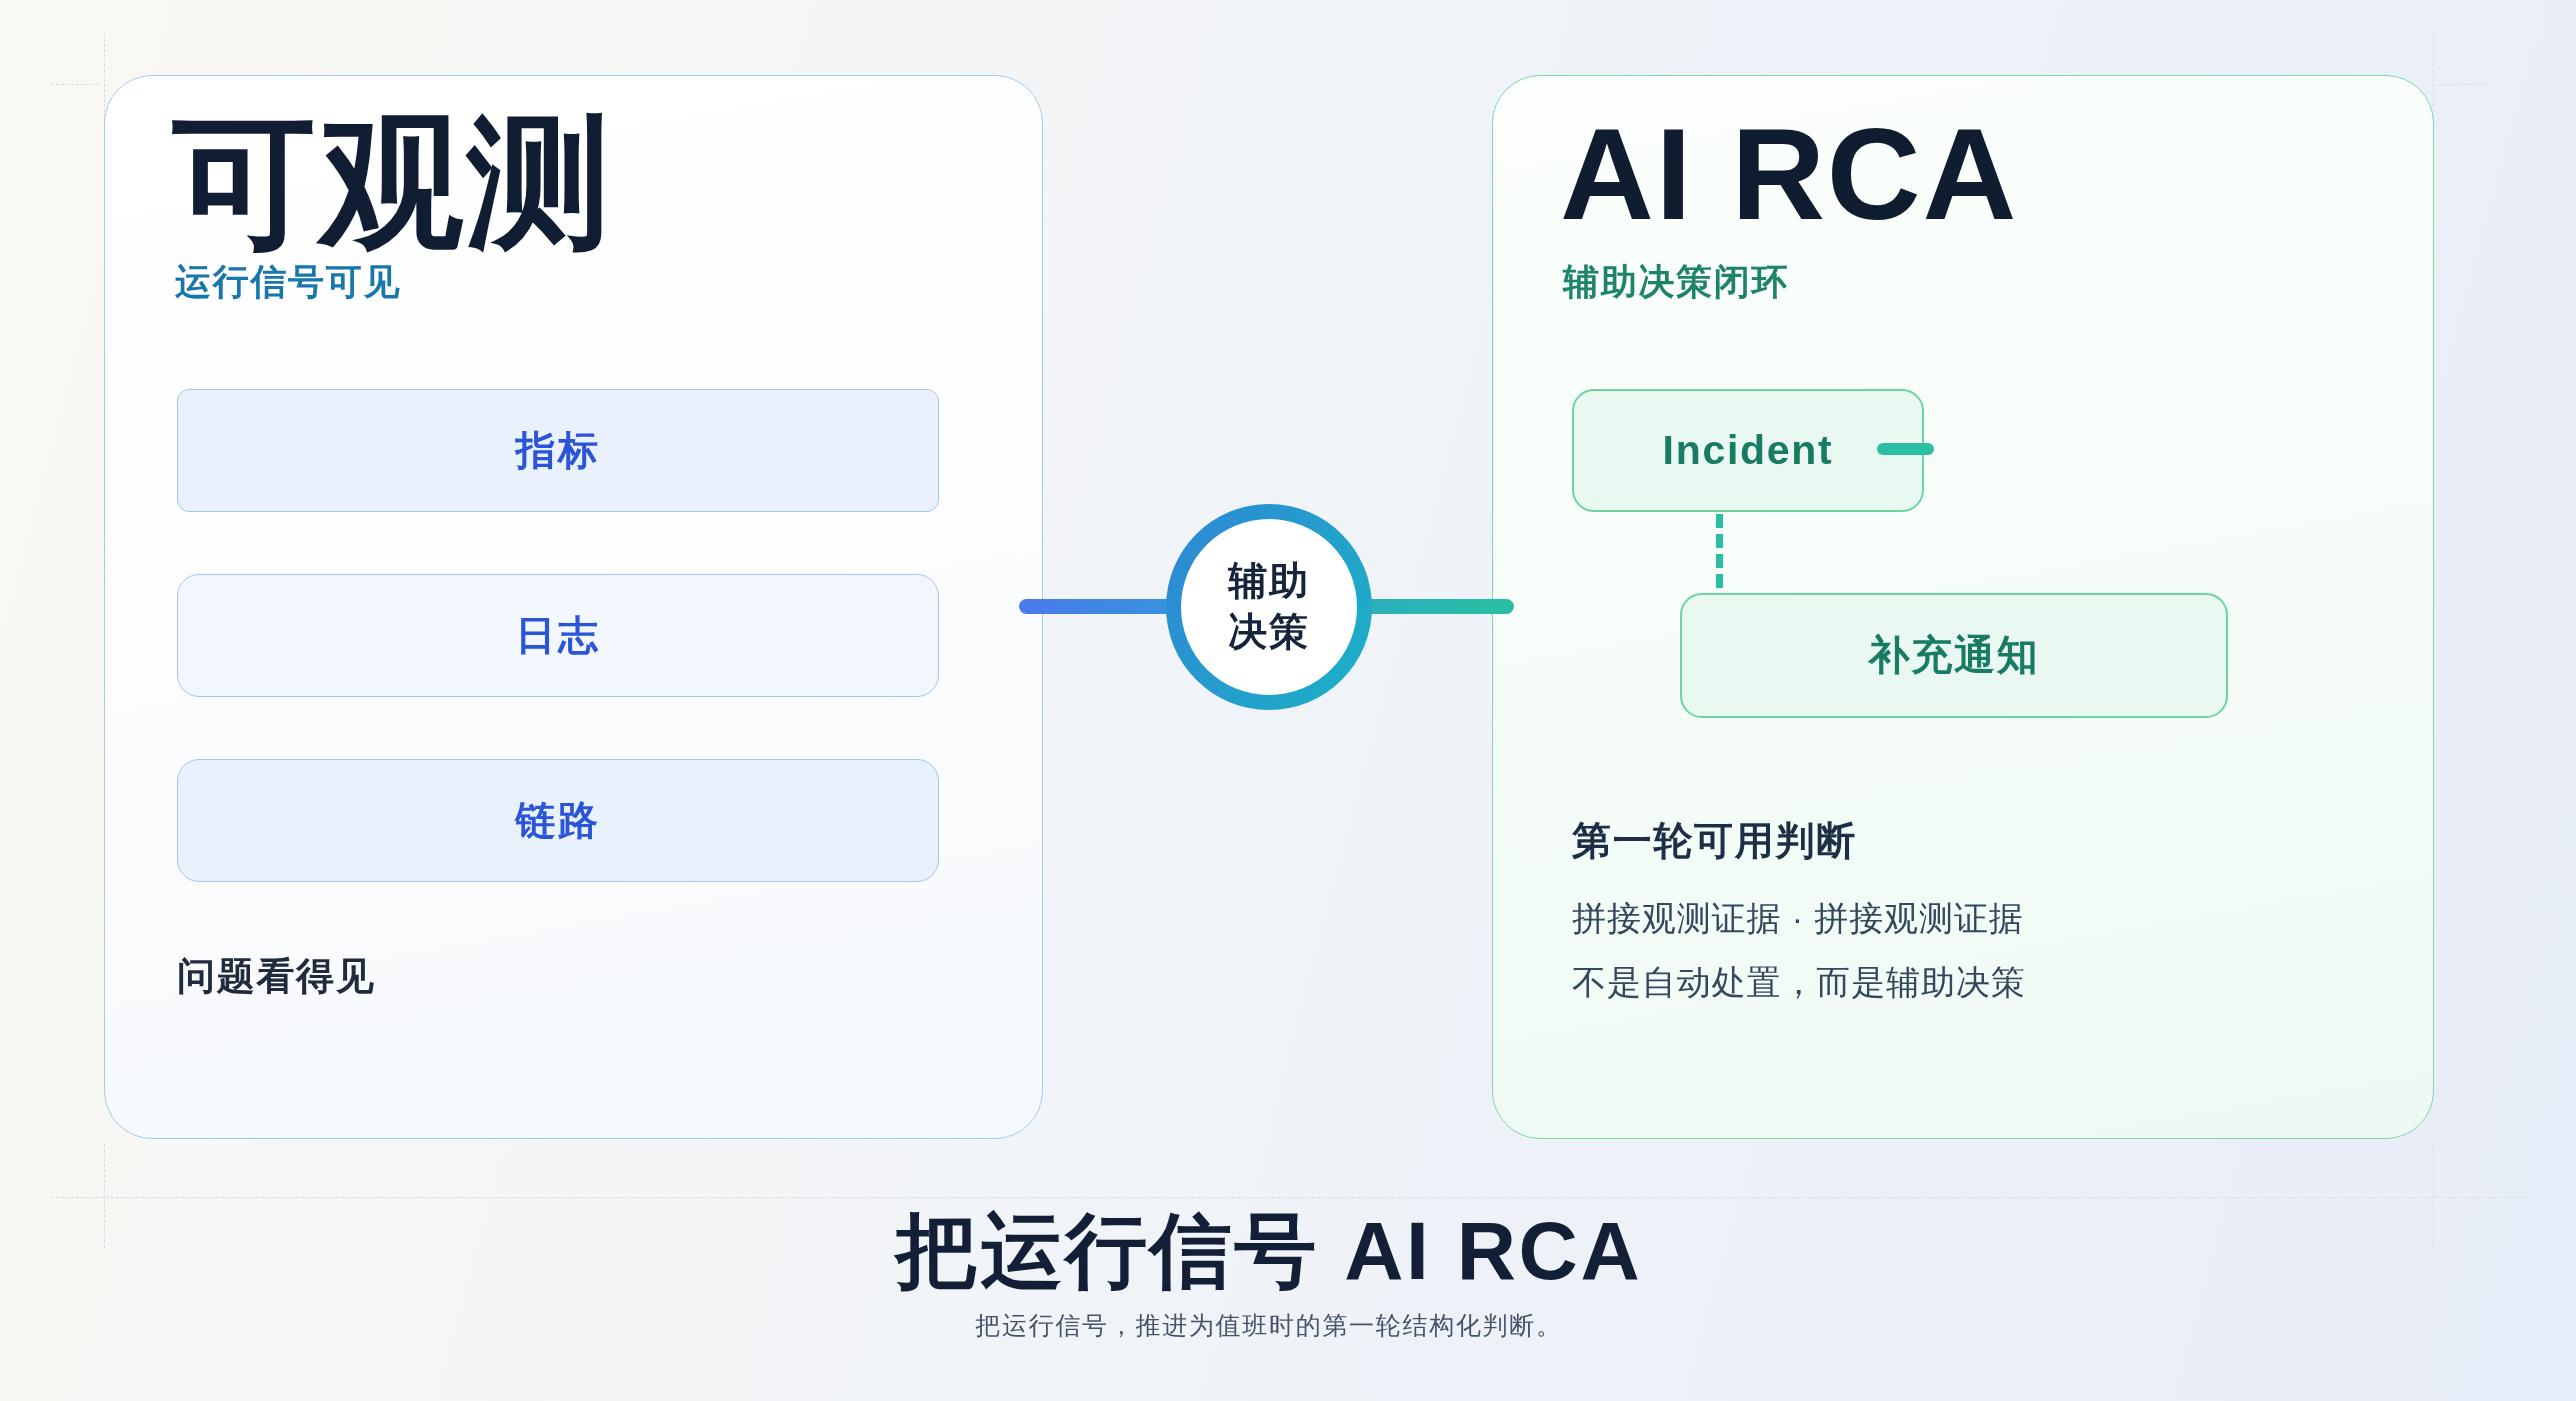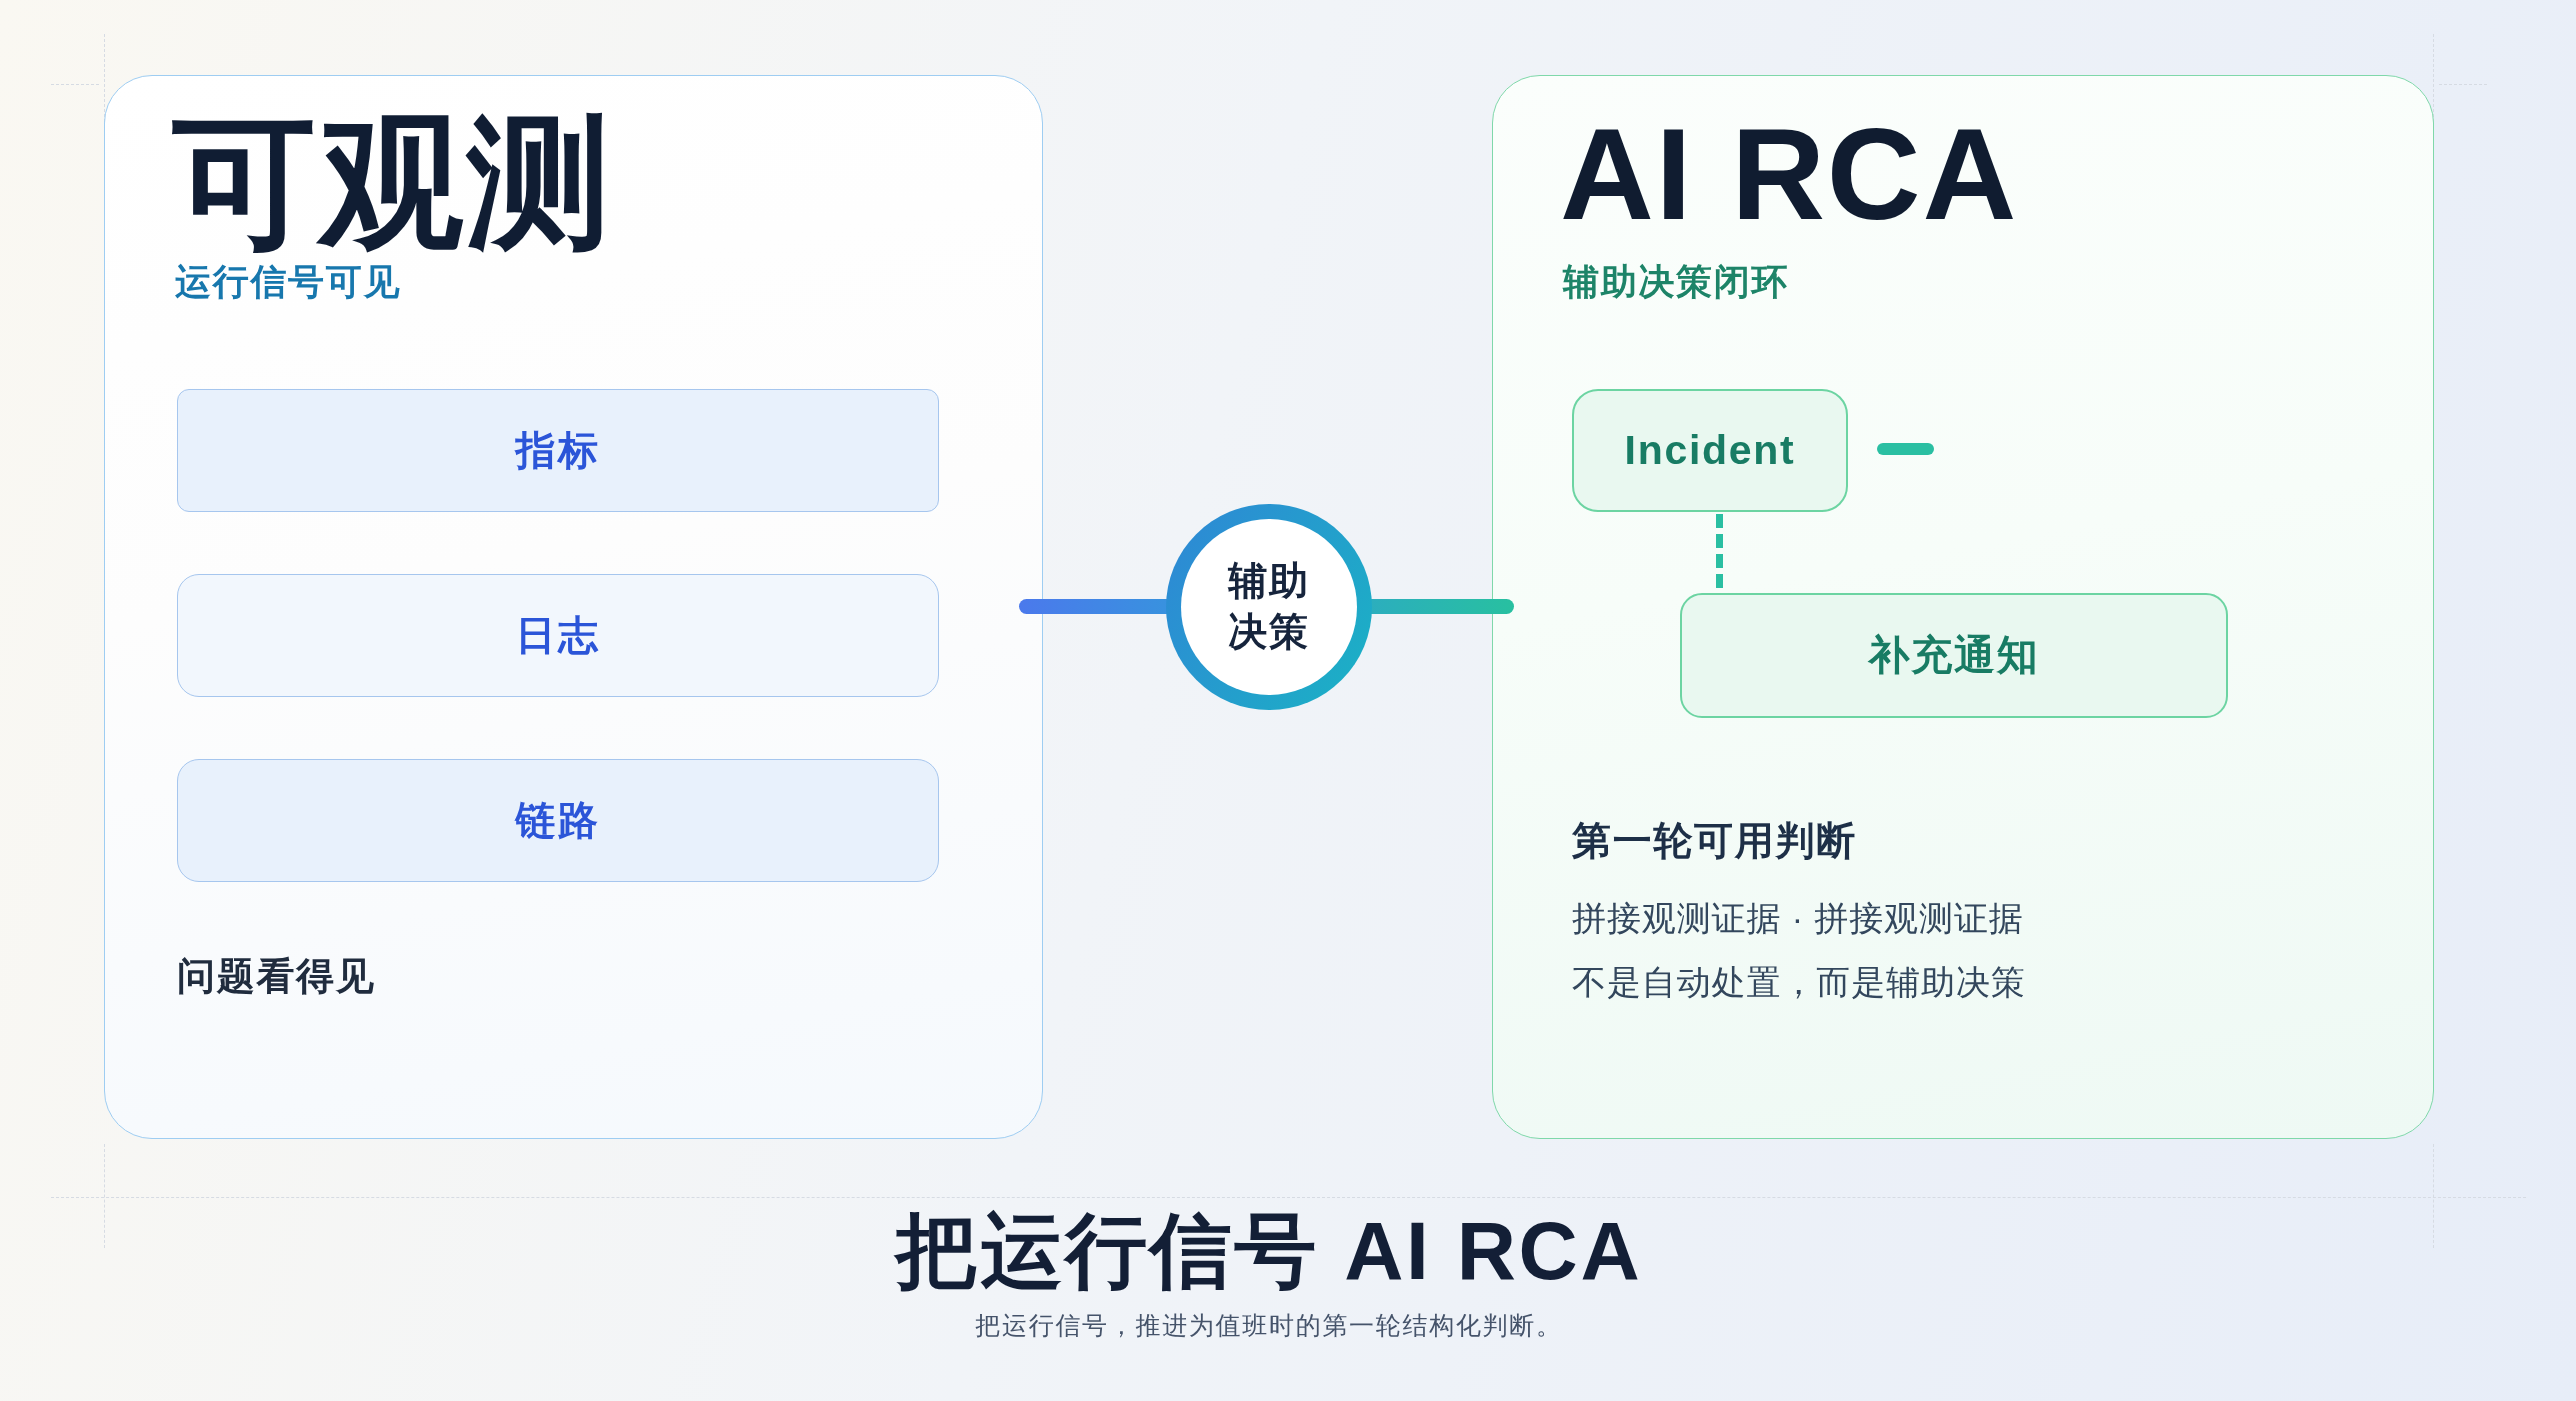--- a/index.html
+++ b/index.html
@@ -85,21 +85,21 @@
     position:relative;z-index:1;text-align:right;font-size:39px;font-weight:700;
     color:var(--circle_text);line-height:1.3;letter-spacing:1.7px;
   }
 
   
   .gnode{
     position:absolute;border-radius:22px;border:2.6px solid var(--g_box_border);
     background:var(--g_box_bg);display:flex;align-items:center;justify-content:center;
     font-size:41px;font-weight:700;color:var(--g_box_text);letter-spacing:1.7px;
   }
-  .gnode.incident{left:79px;top:313px;width:276px;height:123px;border-radius:26px;}
+  .gnode.incident{left:79px;top:313px;width:352px;height:123px;}
   .gnode.evidence{left:438px;top:313px;width:379px;height:123px;}
   .gnode.notify{left:187px;top:517px;width:548px;height:125px;}
   .glink{
     position:absolute;left:384px;top:367px;width:57px;height:12px;border-radius:6.9px;
     background:var(--teal_connector);
   }
   .gdash{
     position:absolute;left:223px;top:438px;height:74px;width:0;
     border-left:7.7px dashed var(--teal_connector);
   }

